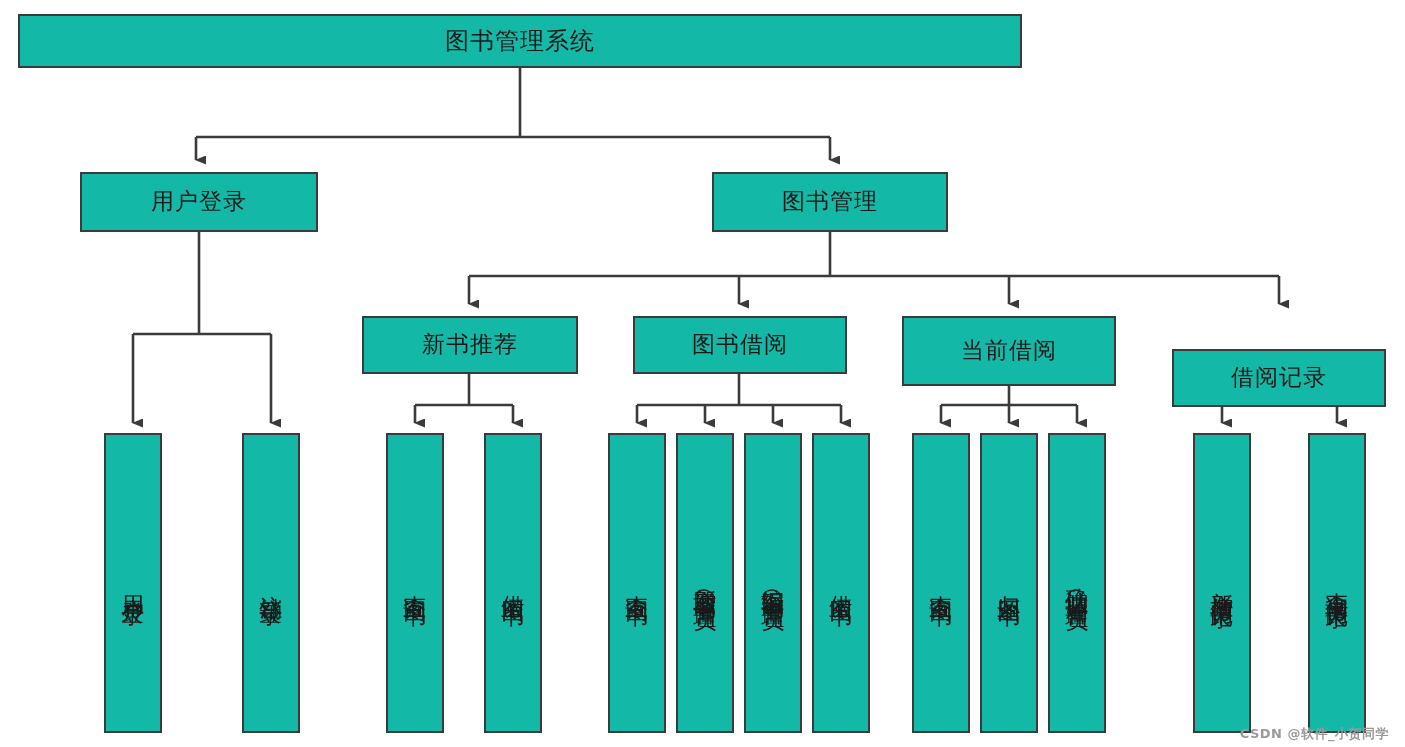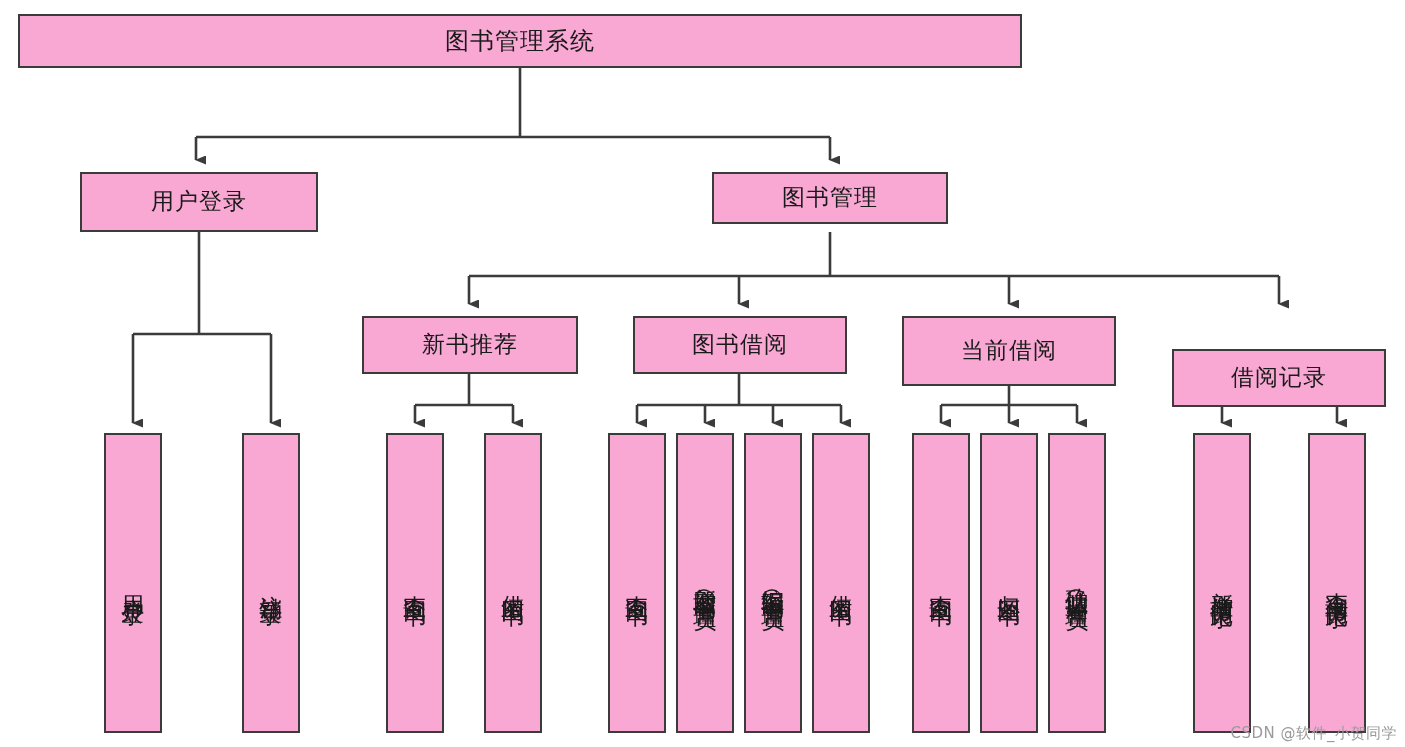--- a/index.html
+++ b/index.html
@@ -14,21 +14,21 @@
     position: relative;
     width: 1405px;
     height: 747px;
     background: #ffffff;
     overflow: hidden;
   }
   .node {
     position: absolute;
     box-sizing: border-box;
     border: 2.5px solid #3b3b3b;
-    background: #f9a8d4;
+    background: #14b8a6;
     display: flex;
     align-items: center;
     justify-content: center;
     color: #1a1a1a;
   }
   .node.horiz {
     font-size: 23px;
     letter-spacing: 1px;
     line-height: 1.2;
   }
@@ -47,26 +47,27 @@
   svg.links {
     position: absolute;
     left: 0;
     top: 0;
     width: 1405px;
     height: 747px;
     pointer-events: none;
   }
   .watermark {
     position: absolute;
-    right: 8px;
+    right: 16px;
     bottom: 4px;
-    font-size: 15px;
+    font-size: 13px;
     color: #9a9a9a;
     letter-spacing: 0.5px;
     white-space: nowrap;
+    font-weight: bold;
   }
 </style>
 </head>
 <body>
 
 <div id="canvas">
 
   <svg class="links" viewBox="0 0 1405 747">
     <defs>
       <marker id="arrow" markerWidth="9" markerHeight="11" refX="4.5" refY="10" orient="auto" markerUnits="userSpaceOnUse">
@@ -117,21 +118,21 @@
     </g>
   </svg>
 
   <div class="node horiz root" style="left:18px; top:14px; width:1004px; height:54px;">
     <span>图书管理系统</span>
   </div>
 
   <div class="node horiz" style="left:80px; top:172px; width:238px; height:60px;">
     <span>用户登录</span>
   </div>
-  <div class="node horiz" style="left:712px; top:172px; width:236px; height:52px;">
+  <div class="node horiz" style="left:712px; top:172px; width:236px; height:60px;">
     <span>图书管理</span>
   </div>
 
   <div class="node horiz" style="left:633px; top:316px; width:214px; height:58px;">
     <span>图书借阅</span>
   </div>
   <div class="node horiz" style="left:362px; top:316px; width:216px; height:58px;">
     <span>新书推荐</span>
   </div>
   <div class="node horiz" style="left:902px; top:316px; width:214px; height:70px;">

